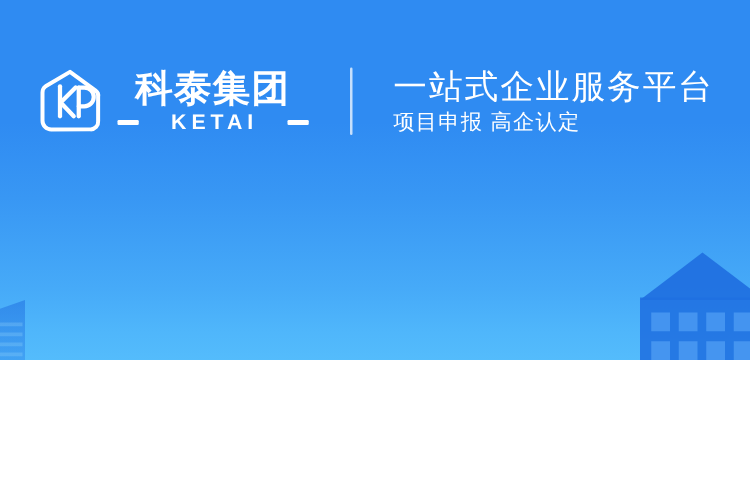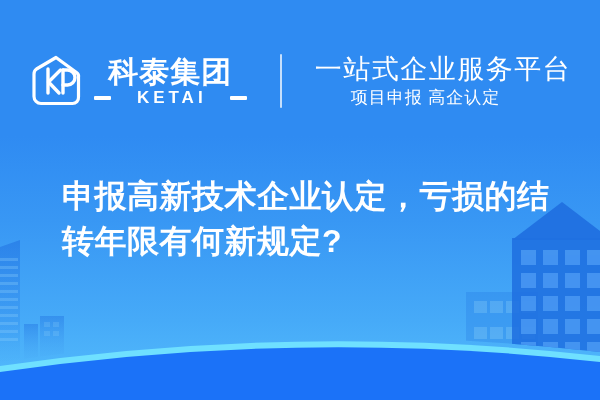--- a/index.html
+++ b/index.html
@@ -7,21 +7,21 @@
     padding: 0;
     background: #ffffff;
   }
   body {
     font-family: "Liberation Sans", "DejaVu Sans", sans-serif;
   }
 
   .banner {
     position: relative;
     width: 600px;
-    height: 400px;
+    height: 288px;
     overflow: hidden;
     background: linear-gradient(180deg,
                 #2f8bf2 0%,
                 #2f8bf2 34%,
                 #3897f4 55%,
                 #46aaf8 80%,
                 #4fb6fb 92%,
                 #54bcfc 100%);
   }
 
@@ -130,21 +130,20 @@
     letter-spacing: 1.5px;
     white-space: nowrap;
   }
   .tagline-sub {
     font-size: 17px;
     line-height: 21px;
     color: #ffffff;
     font-weight: 400;
     letter-spacing: 1px;
     white-space: nowrap;
-    margin-left: 36px;
   }
 
   
   .headline {
     position: absolute;
     left: 62px;
     top: 153px;
     width: 500px;
     font-size: 32px;
     line-height: 45px;
@@ -276,15 +275,14 @@
       <span class="divider"></span>
 
       <div class="tagline">
         <div class="tagline-main">一站式企业服务平台</div>
         <div class="tagline-sub">项目申报 高企认定</div>
       </div>
 
     </div>
   </div>
 
-  <h1 class="headline">申报高新技术企业认定，亏损的结转年限有何新规定?</h1>
 
 </div>
 
 </body></html>

